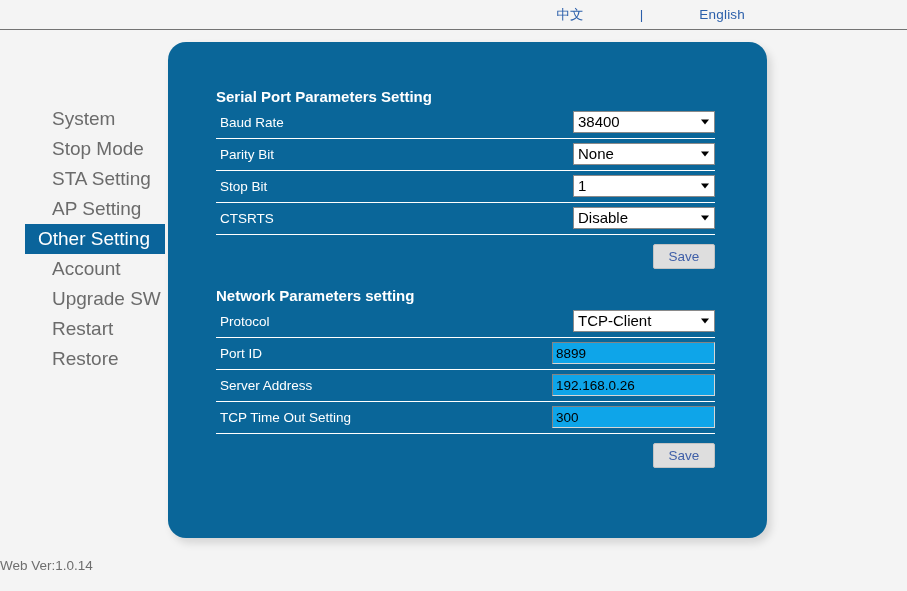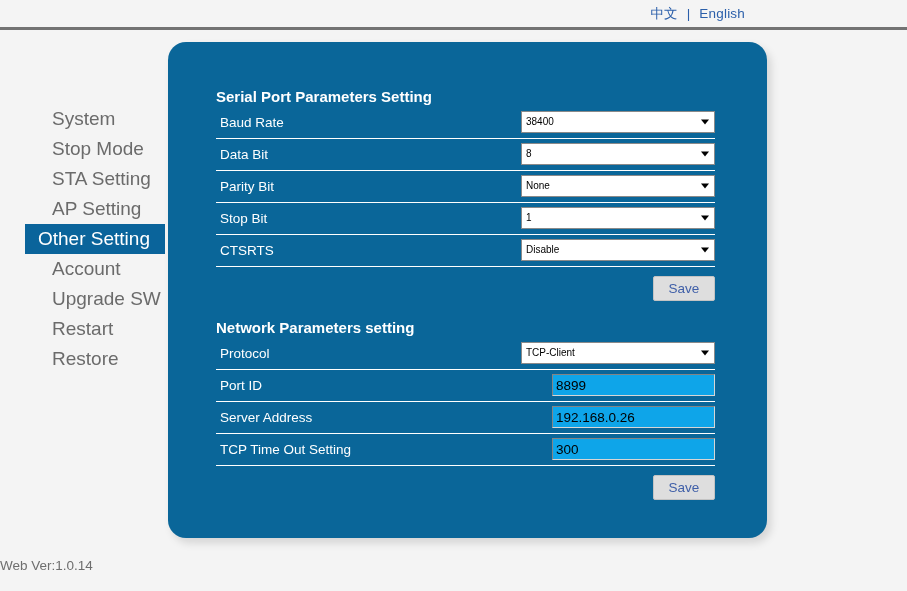--- a/index.html
+++ b/index.html
@@ -16,26 +16,27 @@
     position: relative;
   }
 
   
   #lang-bar {
     position: absolute;
     top: 0; left: 0;
     width: 907px;
     height: 30px;
     box-sizing: border-box;
-    border-bottom: 3px solid #737373;
+    border-bottom: 1px solid #737373;
     background: #f4f4f4;
     display: flex;
     align-items: center;
     justify-content: flex-end;
     padding-right: 162px;
+    gap: 47px;
   }
   .lang-link {
     color: #2b5faa;
     font-size: 13.5px;
     text-decoration: none;
     cursor: pointer;
     letter-spacing: .2px;
   }
   .lang-sep {
     color: #2b5faa;
@@ -114,25 +115,25 @@
     font-size: 13.5px;
     white-space: nowrap;
   }
   .field-wrap {
     position: absolute;
     right: 0;
     top: 4px;
   }
 
   select.field {
-    width: 194px;
+    width: 142px;
     height: 22px;
     box-sizing: border-box;
     font-family: "Liberation Sans", sans-serif;
-    font-size: 10px;
+    font-size: 15px;
     color: #000;
     background: #ffffff;
     border: 1px solid #8a8a8a;
     border-radius: 0;
     padding: 0 18px 0 4px;
     -webkit-appearance: none;
     -moz-appearance: none;
     appearance: none;
     line-height: 20px;
     cursor: pointer;
@@ -223,24 +224,20 @@
 <div id="panel">
   <div class="panel-inner">
 
     <div class="section-title">Serial Port Parameters Setting</div>
     <div class="form-table" id="serial-rows">
         <div class="row">
           <div class="row-label">Baud Rate</div>
           <div class="field-wrap"><span class="select-holder"><select class="field"><option>38400</option></select><span class="select-arrow"></span></span></div>
         </div>
         <div class="row">
-          <div class="row-label">Data Bit</div>
-          <div class="field-wrap"><span class="select-holder"><select class="field"><option>8</option></select><span class="select-arrow"></span></span></div>
-        </div>
-        <div class="row">
           <div class="row-label">Parity Bit</div>
           <div class="field-wrap"><span class="select-holder"><select class="field"><option>None</option></select><span class="select-arrow"></span></span></div>
         </div>
         <div class="row">
           <div class="row-label">Stop Bit</div>
           <div class="field-wrap"><span class="select-holder"><select class="field"><option>1</option></select><span class="select-arrow"></span></span></div>
         </div>
         <div class="row">
           <div class="row-label">CTSRTS</div>
           <div class="field-wrap"><span class="select-holder"><select class="field"><option>Disable</option></select><span class="select-arrow"></span></span></div>

